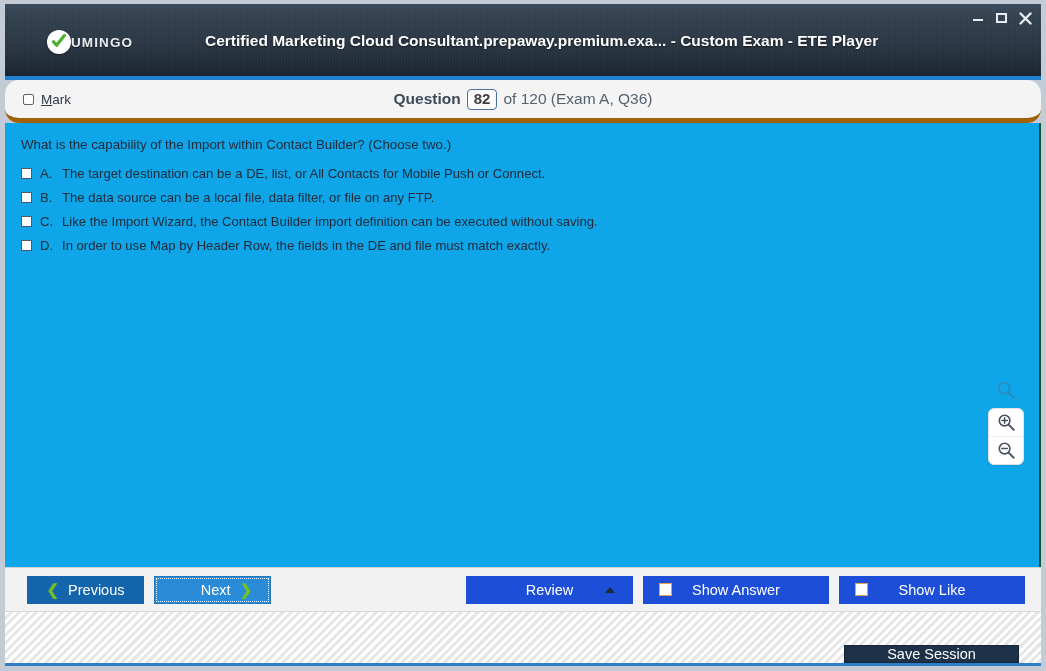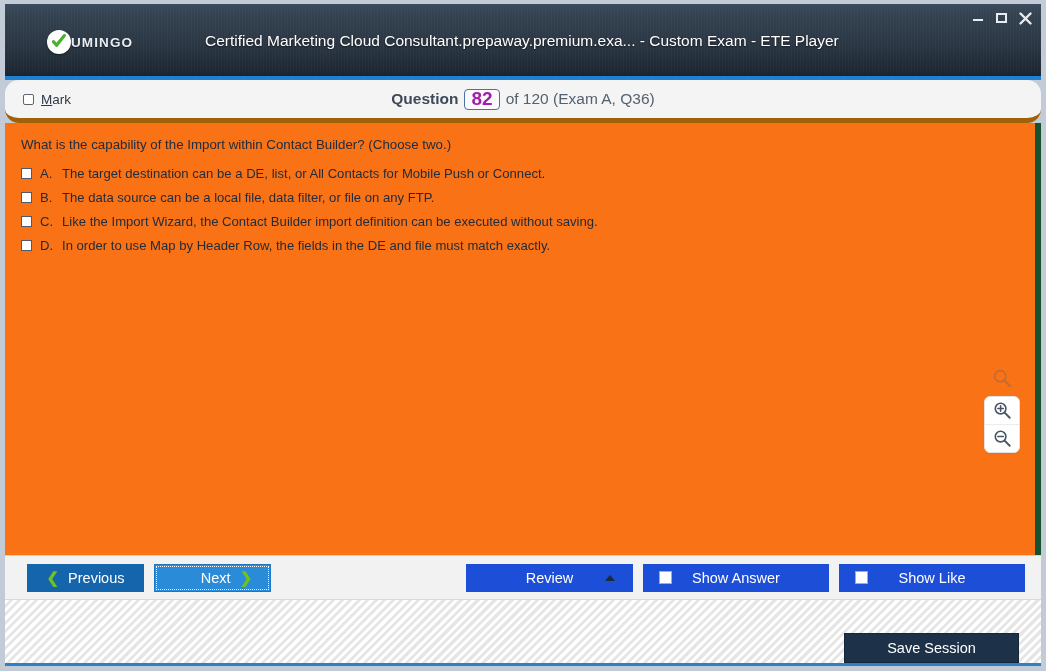--- a/index.html
+++ b/index.html
@@ -68,21 +68,21 @@
     margin-left: -1px;
     text-shadow: 0 1px 1px rgba(0,0,0,.55);
   }
   .window-title {
     position: absolute;
     left: 0; right: 0;
     top: 28px;
     text-align: center;
     color: #ffffff;
     font-size: 15.5px;
-    font-weight: normal;
+    font-weight: bold;
     z-index: 2;
     text-shadow: 0 1px 2px rgba(0,0,0,.6);
     padding: 0 210px 0 200px;
     box-sizing: border-box;
     white-space: nowrap;
     overflow: hidden;
   }
   .win-buttons {
     position: absolute;
     right: 8px;
@@ -143,32 +143,32 @@
     align-items:center;
     justify-content:center;
     gap: 6px;
   }
   .qlabel { color:#3f4a59; font-weight:bold; }
   .qnum {
     border: 1.5px solid #4c6fa5;
     border-radius: 4px;
     padding: 0px 6px 1px 6px;
     font-weight: bold;
-    color: #a21caf;
-    font-size: 19px;
+    color: #404040;
+    font-size: 15px;
     background: #fbfbfb;
     line-height: 18px;
   }
   .qof { color: #54616f; }
 
   
   .content-outer {
     flex: 1 1 auto;
-    background: #f97316;
-    border-right: 6px solid #14532d;
+    background: #0ea5e9;
+    border-right: 2px solid #14532d;
     position: relative;
     overflow: hidden;
     box-sizing: border-box;
   }
   .content {
     padding: 12px 16px 0 14px;
     position:relative;
     height:100%;
     box-sizing:border-box;
   }
@@ -308,21 +308,21 @@
     align-items: center;
     justify-content: flex-end;
     padding-right: 22px;
     box-sizing: border-box;
     gap: 14px;
   }
   .btn-navy {
     background: #1d3148;
     color: #ffffff;
     width: 175px;
-    height: 30px;
+    height: 18px;
     font-size: 14.5px;
     display: flex; align-items: center; justify-content: center;
     border: 1px solid #16263a;
     box-sizing: border-box;
     cursor: pointer;
     margin-top: 33px;
   }
 </style>
 </head>
 <body>

